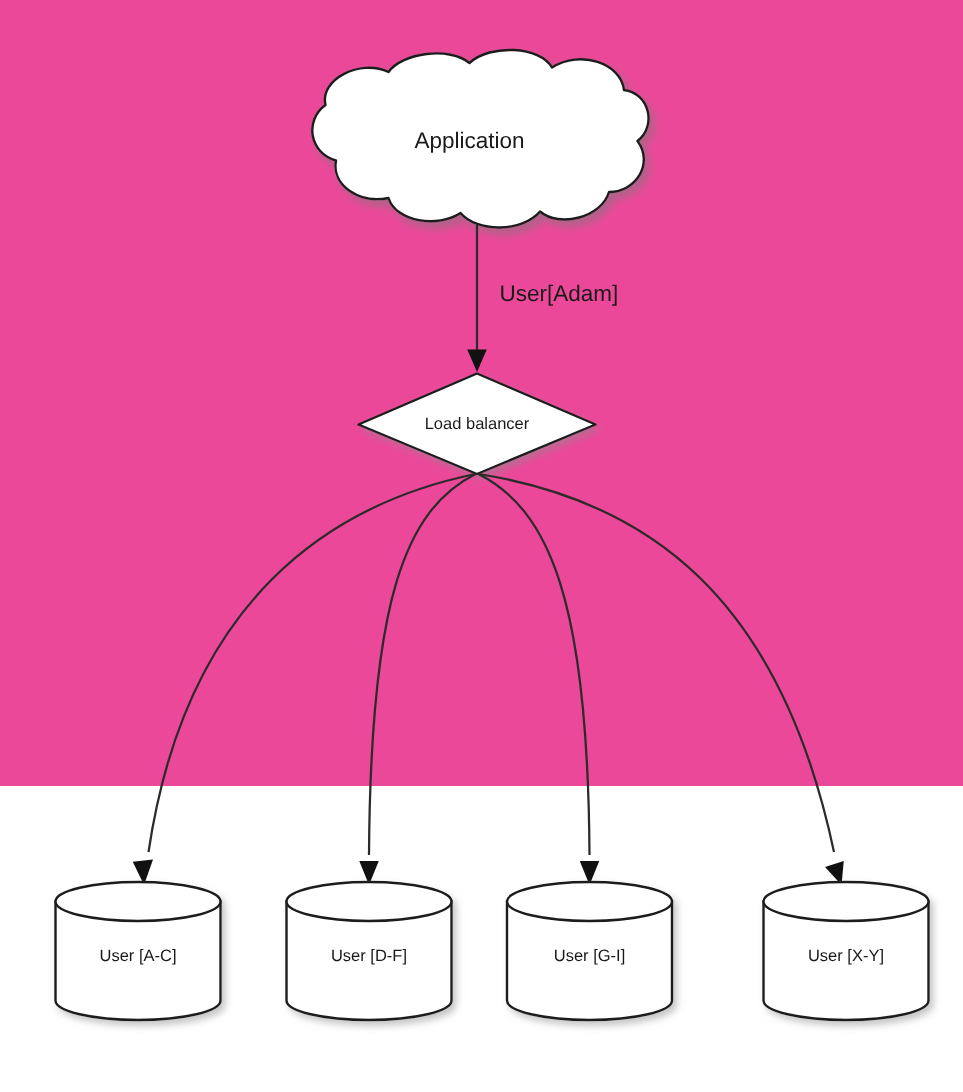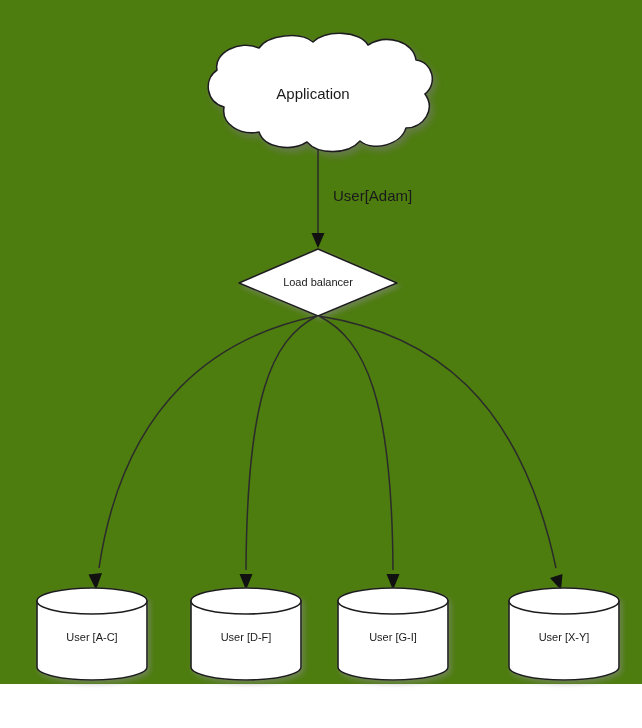--- a/index.html
+++ b/index.html
@@ -11,22 +11,22 @@
   body {
     width: 642px;
     height: 728px;
     overflow: hidden;
     font-family: "Liberation Sans", sans-serif;
     -webkit-font-smoothing: antialiased;
   }
   #diagram-canvas {
     position: relative;
     width: 642px;
-    height: 684px;
-    background: #4d7c0f;
+    height: 524px;
+    background: #ec4899;
   }
   svg#diagram-svg {
     position: absolute;
     top: 0;
     left: 0;
     width: 642px;
     height: 728px;
     display: block;
   }
   .node-label {

